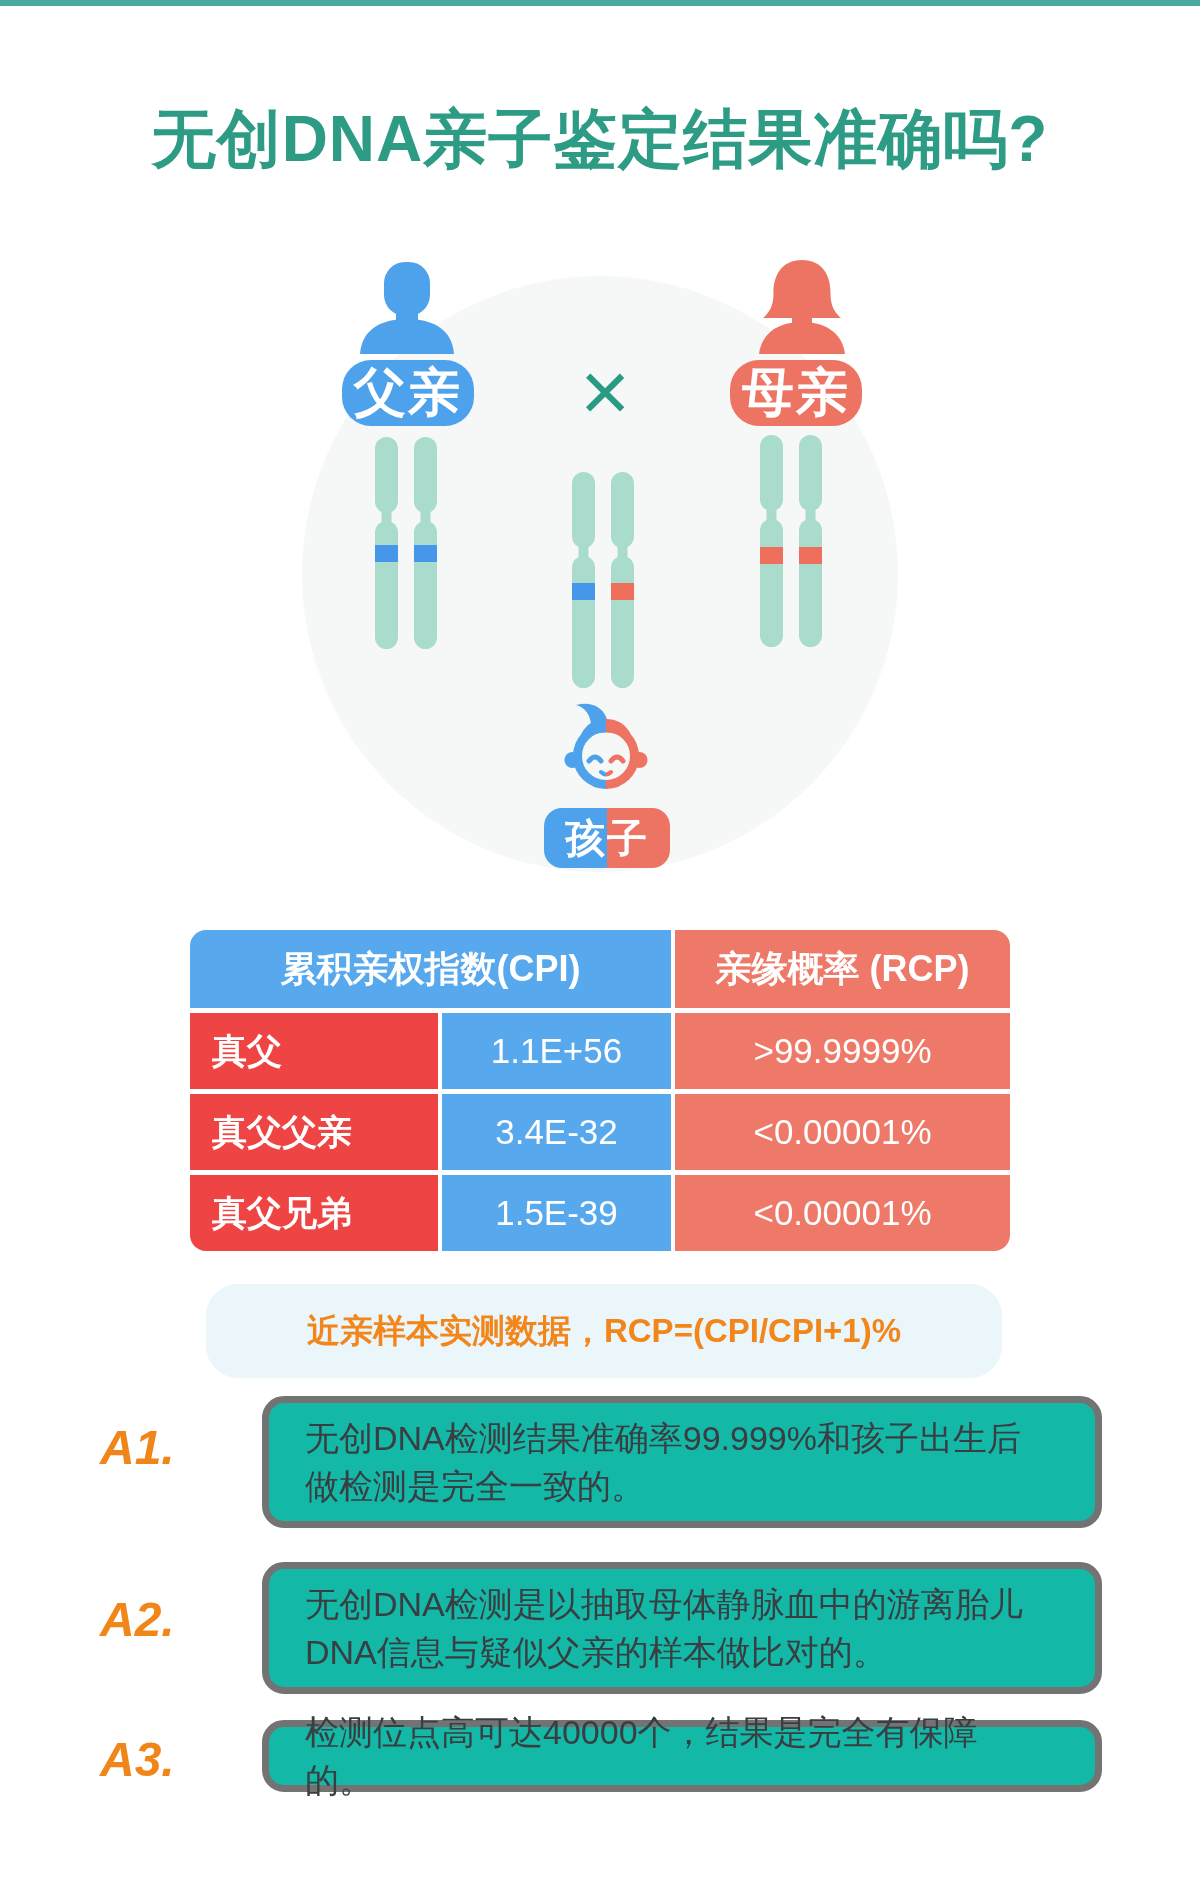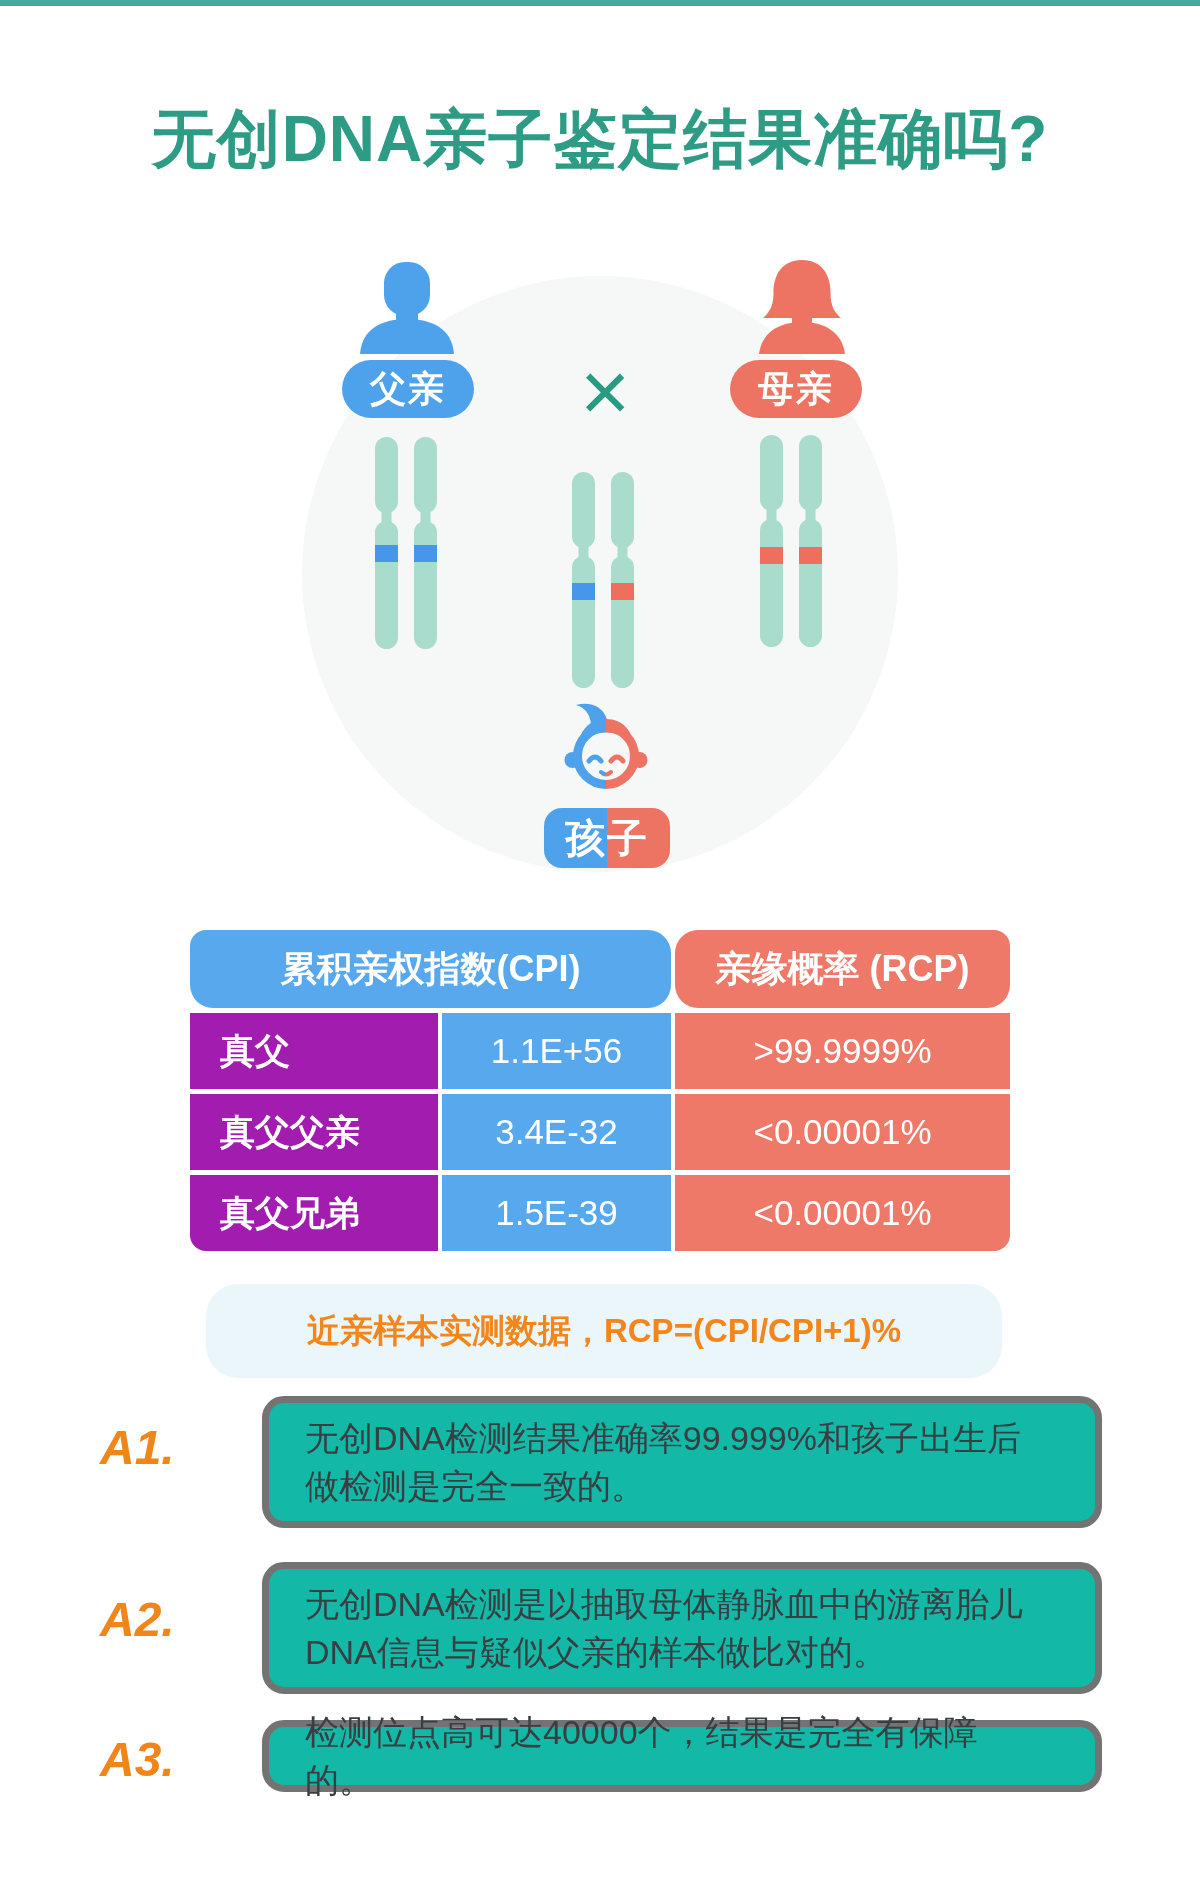--- a/index.html
+++ b/index.html
@@ -4,39 +4,39 @@
 <style>
   html,body{margin:0;padding:0;background:#ffffff;}
   .page{position:relative;width:1200px;height:1888px;background:#ffffff;overflow:hidden;
         font-family:"Liberation Sans","DejaVu Sans",sans-serif;}
   .abs{position:absolute;}
   .topbar{position:absolute;left:0;top:0;width:1200px;height:6px;background:#46a99b;}
   .title{position:absolute;left:0;top:96px;width:1200px;margin:0;text-align:center;
          font-size:64px;font-weight:900;color:#2e9c85;letter-spacing:1px;}
   .bg-circle{position:absolute;left:302px;top:276px;width:596px;height:596px;border-radius:50%;
              background:#f6f7f7;}
-  .pill{position:absolute;height:58px;border-radius:29px;display:flex;align-items:center;justify-content:center;
-        color:#ffffff;font-size:36px;font-weight:800;letter-spacing:2px;}
+  .pill{position:absolute;height:66px;border-radius:29px;display:flex;align-items:center;justify-content:center;
+        color:#ffffff;font-size:52px;font-weight:800;letter-spacing:2px;}
   .pill-father{left:342px;top:360px;width:132px;background:#4da2eb;}
   .pill-mother{left:730px;top:360px;width:132px;background:#ed7463;}
   .pill-child{left:544px;top:808px;width:126px;height:60px;border-radius:18px;
               background:linear-gradient(90deg,#4da2eb 0 50%,#ed7463 50% 100%);
               position:absolute;display:flex;align-items:center;justify-content:center;
               color:#fff;font-size:40px;font-weight:800;letter-spacing:2px;}
   .cross{position:absolute;left:573px;top:346px;width:64px;height:90px;display:flex;
          align-items:center;justify-content:center;font-size:86px;font-weight:400;color:#2a9b83;}
   
   .dtable{position:absolute;left:190px;top:930px;width:820px;display:grid;
           grid-template-columns:248px 229px 335px;column-gap:4px;row-gap:5px;}
   .cell{display:flex;align-items:center;justify-content:center;color:#ffffff;font-size:35px;}
-  .th{height:78px;font-weight:700;font-size:36px;border-radius:23px;}
+  .th{height:78px;font-weight:700;font-size:36px;}
   .td{height:76px;}
   .th-cpi{grid-column:1 / 3;background:#57a8ec;border-top-left-radius:16px;}
   .th-rcp{background:#ee7968;border-top-right-radius:16px;}
-  .c-label{background:#a21caf;justify-content:flex-start;padding-left:30px;font-weight:700;}
+  .c-label{background:#ef4444;justify-content:flex-start;padding-left:22px;font-weight:700;}
   .c-cpi{background:#57a8ec;}
   .c-rcp{background:#ee7968;}
   .r-last-label{border-bottom-left-radius:16px;}
   .r-last-rcp{border-bottom-right-radius:16px;}
   .note{position:absolute;left:206px;top:1284px;width:796px;height:94px;border-radius:32px;
         background:#eaf6fa;display:flex;align-items:center;justify-content:center;
         color:#f2861a;font-size:33px;font-weight:700;}
   
   .a-label{position:absolute;color:#f08519;font-size:48px;font-weight:800;font-style:italic;}
   .a-box{position:absolute;left:262px;width:840px;background:#14b8a6;border:7px solid #737373;

